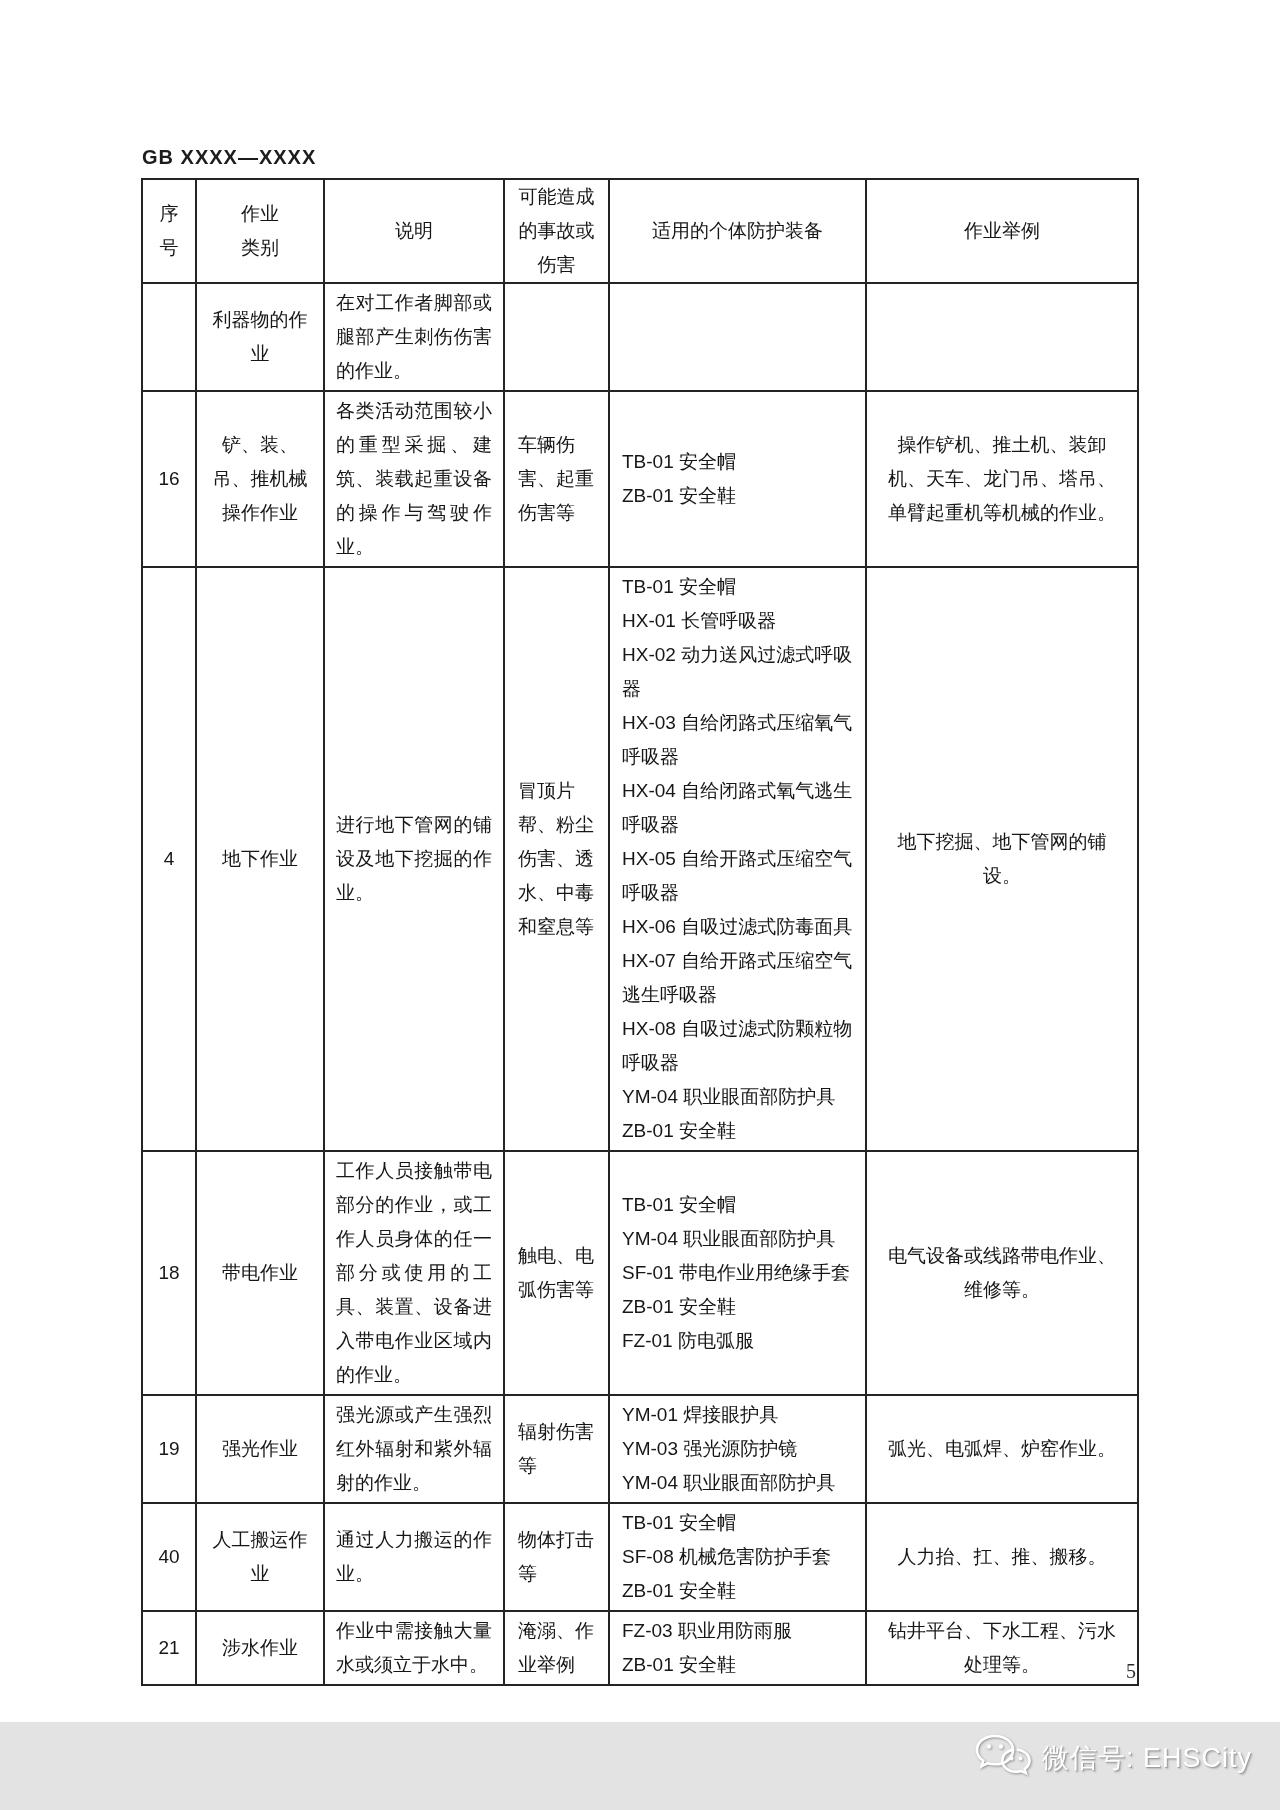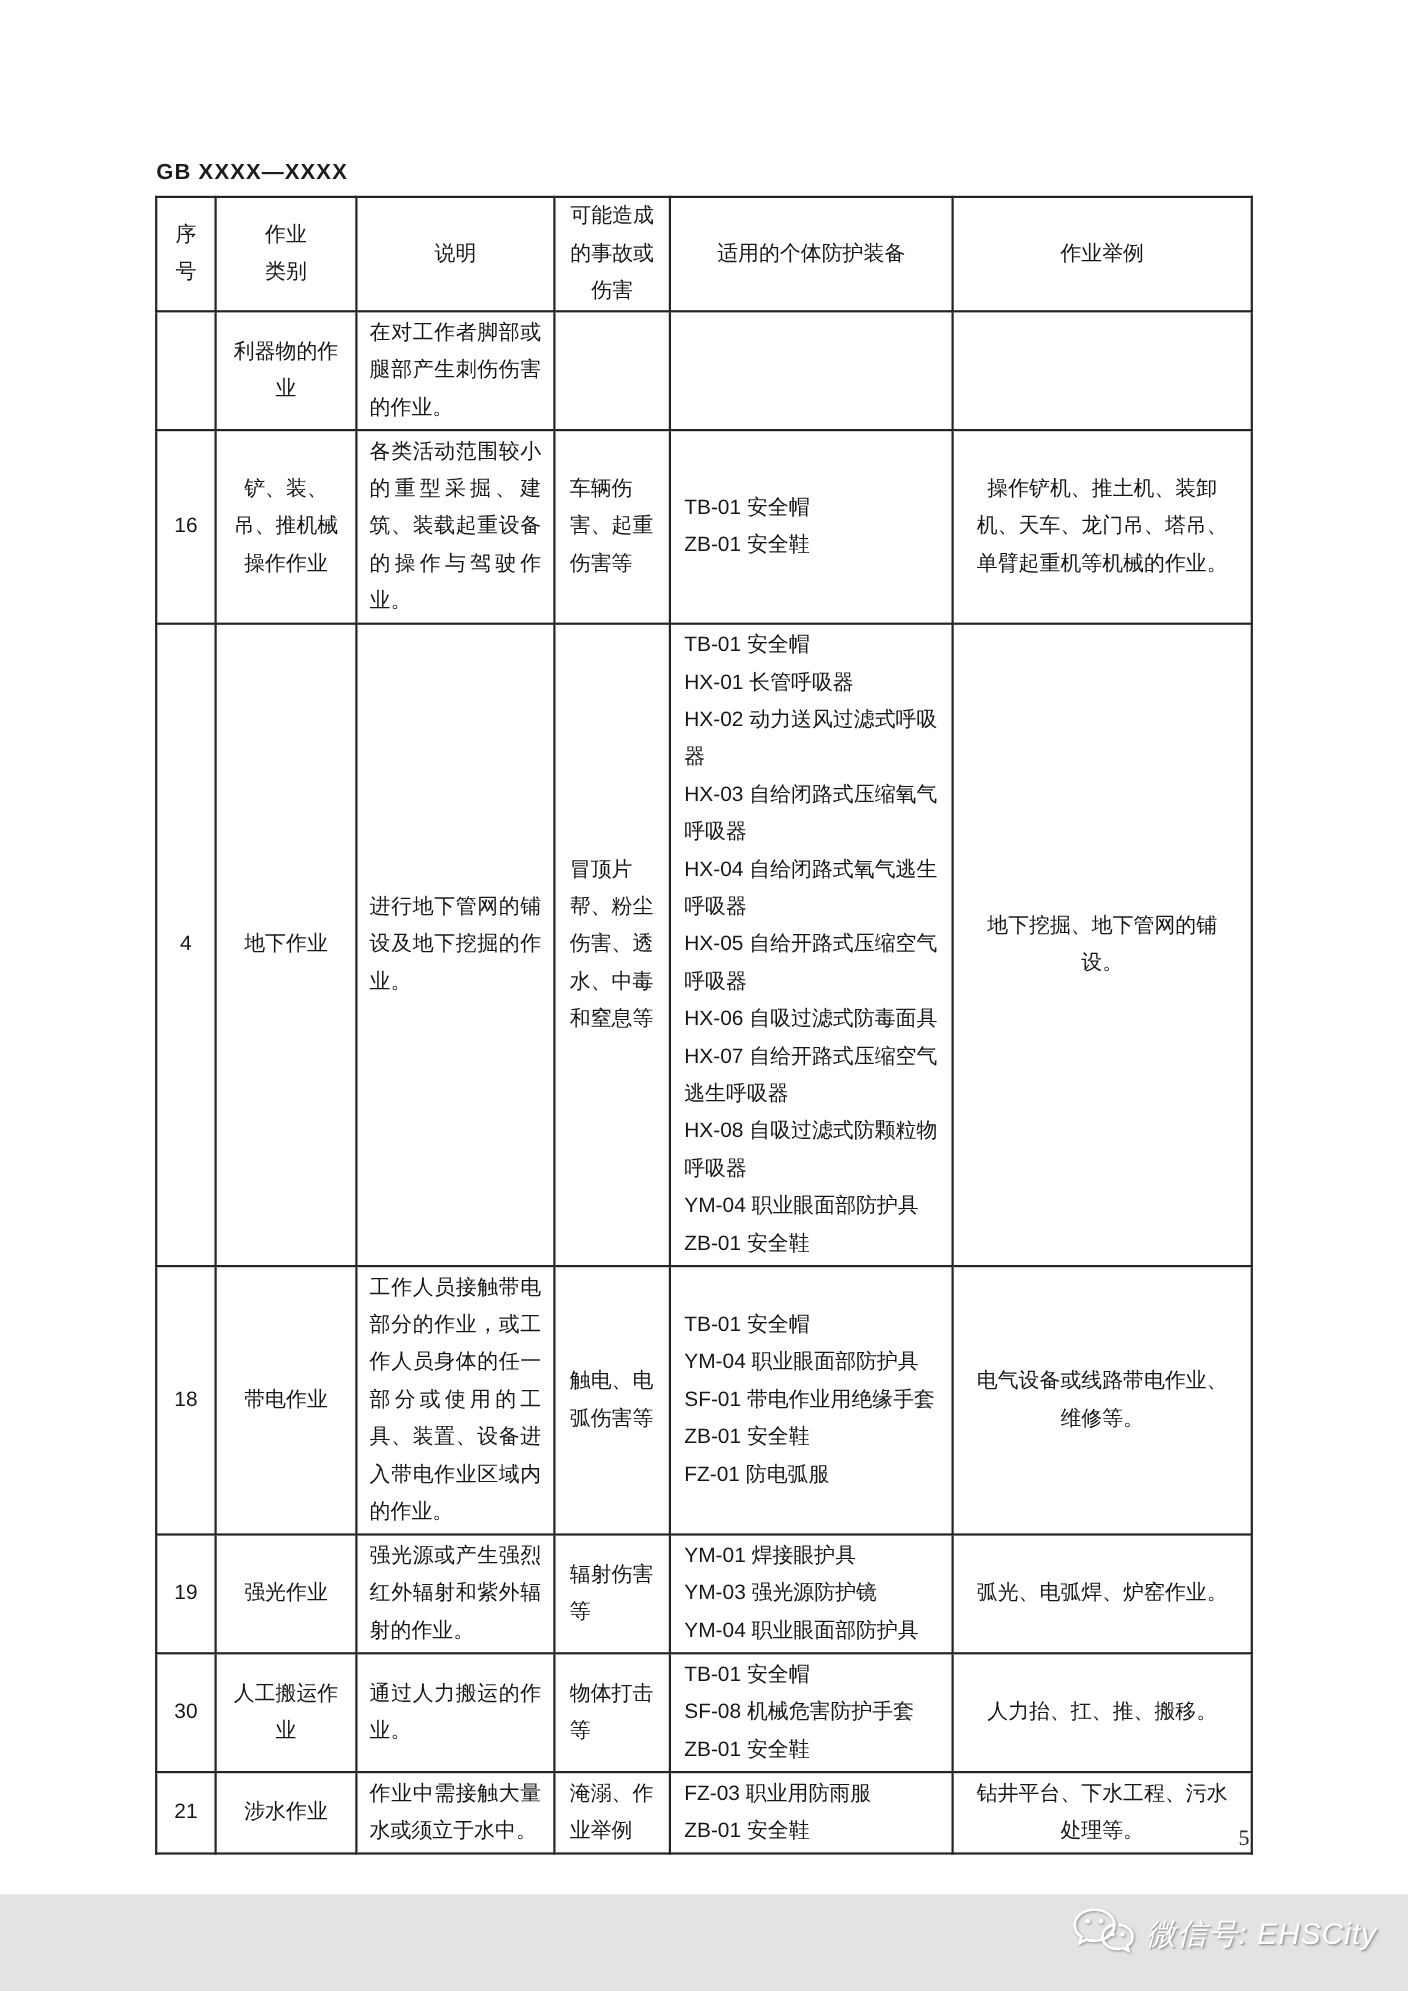--- a/index.html
+++ b/index.html
@@ -53,21 +53,21 @@
   }
 
   .footer-bar {
     position:absolute; left:0; top:1722px; width:1280px; height:88px;
     background:#e3e3e3;
     display:flex; align-items:flex-start; justify-content:flex-end;
     padding:0; box-sizing:border-box;
   }
   .footer-inner {
     display:flex; align-items:center; gap:10px;
-    margin:8px 28px 0 0; height:56px;font-style:italic;
+    margin:8px 28px 0 0; height:56px;
   }
   .wechat-icon-svg {
     filter: drop-shadow(1.5px 1.5px 1px rgba(130,130,130,0.85));
   }
   .footer-label {
     font-size:27px; color:#ffffff; letter-spacing:1px;
     text-shadow: 1px 1px 1px #9a9a9a, 2px 2px 2px #bdbdbd;
   }
 </style>
 </head>
@@ -157,21 +157,21 @@
       <td class="c-cat">强光作业</td>
       <td class="c-desc">强光源或产生强烈红外辐射和紫外辐射的作业。</td>
       <td class="c-hazard">辐射伤害等</td>
       <td class="c-ppe">YM-01 焊接眼护具
 YM-03 强光源防护镜
 YM-04 职业眼面部防护具</td>
       <td class="c-example">弧光、电弧焊、炉窑作业。</td>
     </tr>
 
     <tr>
-      <td class="c-num">30</td>
+      <td class="c-num">40</td>
       <td class="c-cat">人工搬运作业</td>
       <td class="c-desc">通过人力搬运的作业。</td>
       <td class="c-hazard">物体打击等</td>
       <td class="c-ppe">TB-01 安全帽
 SF-08 机械危害防护手套
 ZB-01 安全鞋</td>
       <td class="c-example">人力抬、扛、推、搬移。</td>
     </tr>
 
     <tr>

